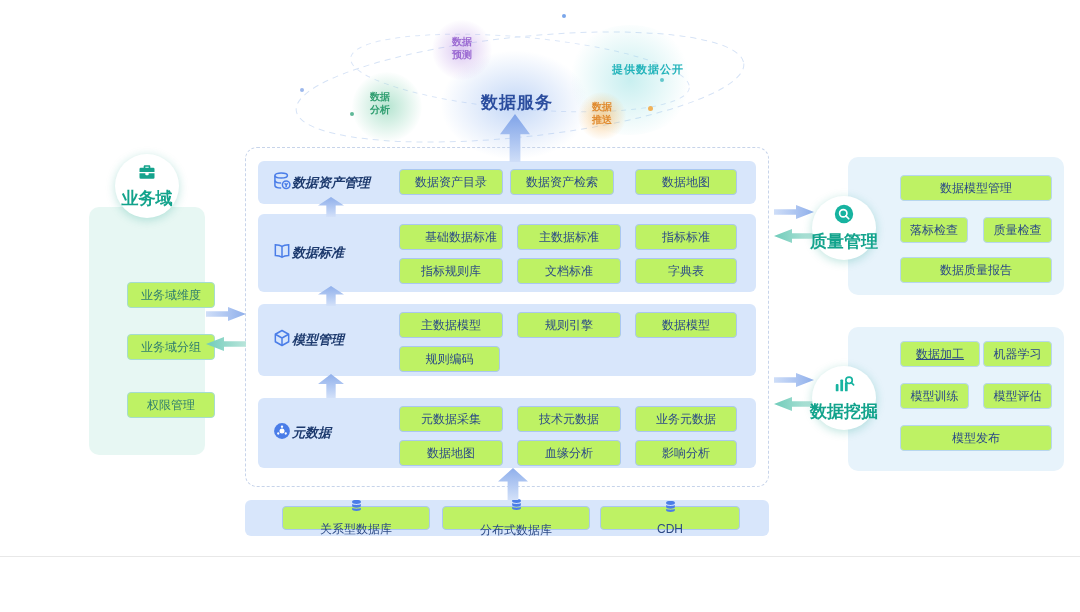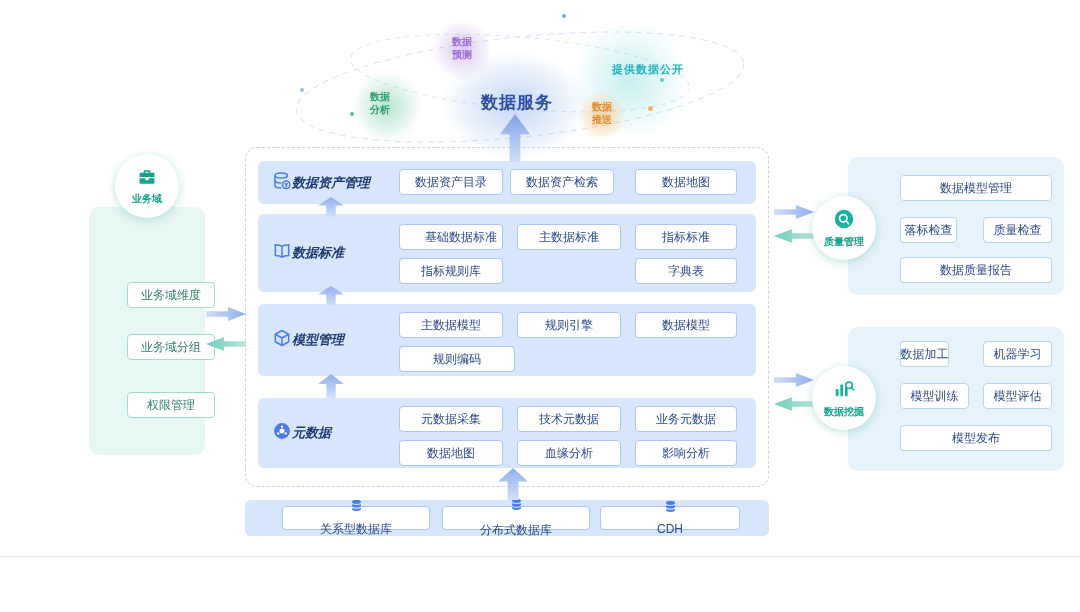--- a/index.html
+++ b/index.html
@@ -13,33 +13,33 @@
   .cloud-title { position:absolute; font-size:17px; font-weight:bold; color:#2b4d9e; letter-spacing:1px; text-align:center; }
   .bubble { position:absolute; font-weight:bold; text-align:center; line-height:1.3; word-break:break-all; }
   .dot { position:absolute; border-radius:50%; }
 
   
   .dashed-box { position:absolute; border:1px dashed #c7d4ea; border-radius:12px; }
   .layer { position:absolute; background:#d8e6fb; border-radius:6px; }
   .layer-head { position:absolute; left:14px; top:0; bottom:0; display:flex; align-items:center; gap:0;font-style:italic; }
   .layer-title { font-size:13px; font-weight:bold; color:#1d3a6e; white-space:nowrap; }
   .chip { position:absolute; display:flex; align-items:center; justify-content:center; gap:6px;
-          background:#ffffff; border:1px solid #aac7f0; border-radius:4px; font-size:12px; color:#2c4a87; height:26px; white-space:nowrap; }
+          background:#bef264; border:1px solid #aac7f0; border-radius:4px; font-size:12px; color:#2c4a87; height:26px; white-space:nowrap; }
   .chip-teal { border-color:#a5dcd0; color:#2f7d6f;margin-left:24px; }
   .chip-lb { border-color:#b7d6ee; }
   .src-chip { height:24px;flex-direction:column; }
 
   
   .side-panel { position:absolute; border-radius:10px; }
   .panel-teal { background:#e7f7f3; }
   .panel-lb { background:#e7f3fb; }
   .circle-badge { position:absolute; width:64px; height:64px; border-radius:50%; background:#fff;
                   box-shadow:0 2px 10px rgba(23,162,141,0.28); display:flex; flex-direction:column;
                   align-items:center; justify-content:center; gap:1px; z-index:3; }
-  .circle-badge .t { font-size:10px; font-weight:bold; color:#12a38c; white-space:nowrap; }
+  .circle-badge .t { font-size:17px; font-weight:bold; color:#12a38c; white-space:nowrap; }
 
   
   .arrow-up { position:absolute; background:linear-gradient(to top,#d3e1f9,#8fafeb);
               clip-path:polygon(50% 0,100% 42%,68% 42%,68% 100%,32% 100%,32% 42%,0 42%); z-index:2; }
   .arrow-right { position:absolute; clip-path:polygon(0 30%,55% 30%,55% 0,100% 50%,55% 100%,55% 70%,0 70%);
                  background:linear-gradient(to right,#cfdef8,#8fafeb); z-index:2; }
   .arrow-left { position:absolute; clip-path:polygon(100% 30%,45% 30%,45% 0,0 50%,45% 100%,45% 70%,100% 70%);
                 background:linear-gradient(to left,#cfdef8,#8fafeb); z-index:2; }
   .arr-teal-l { background:linear-gradient(to left,#b9e5db,#6fccba); }
 
@@ -106,39 +106,40 @@
               <path d="M12 6.5v13"></path>
             </g>
           </svg>
       </span>
       <span class="layer-title">数据标准</span>
     </div>
     <div class="chip" style="left:141px;top:10px;width:104px;padding-left:20px;">基础数据标准</div>
     <div class="chip" style="left:259px;top:10px;width:104px;">主数据标准</div>
     <div class="chip" style="left:377px;top:10px;width:102px;">指标标准</div>
     <div class="chip" style="left:141px;top:44px;width:104px;">指标规则库</div>
+    <div class="chip" style="left:259px;top:44px;width:104px;">文档标准</div>
     <div class="chip" style="left:377px;top:44px;width:102px;">字典表</div>
   </div>
 
   <div class="layer" style="left:258px;top:304px;width:498px;height:72px;">
     <div class="layer-head">
       <span>
         <svg viewBox="0 0 24 24" width="20" height="20">
             <g fill="none" stroke="#4a7de8" stroke-width="1.8" stroke-linejoin="round">
               <path d="M12 3l8 4.5v9L12 21l-8-4.5v-9z"></path>
               <path d="M4 7.5l8 4.5 8-4.5M12 12v9"></path>
             </g>
           </svg>
       </span>
       <span class="layer-title">模型管理</span>
     </div>
     <div class="chip" style="left:141px;top:8px;width:104px;">主数据模型</div>
     <div class="chip" style="left:259px;top:8px;width:104px;">规则引擎</div>
     <div class="chip" style="left:377px;top:8px;width:102px;">数据模型</div>
-    <div class="chip" style="left:141px;top:42px;width:116px;">规则编码</div>
+    <div class="chip" style="left:141px;top:42px;width:101px;">规则编码</div>
   </div>
 
   <div class="layer" style="left:258px;top:398px;width:498px;height:70px;">
     <div class="layer-head">
       <span>
         <svg viewBox="0 0 24 24" width="20" height="20">
             <circle cx="12" cy="12" r="9.5" fill="#4a7de8"></circle>
             <circle cx="12" cy="12" r="3" fill="#fff"></circle>
             <circle cx="12" cy="6.8" r="1.4" fill="#fff"></circle>
             <circle cx="7.5" cy="15" r="1.4" fill="#fff"></circle>
@@ -214,21 +215,21 @@
     <span>
       <svg viewBox="0 0 24 24" width="22" height="22">
           <circle cx="12" cy="12" r="10" fill="#17b3a0"></circle>
           <circle cx="11.2" cy="11.2" r="4" fill="none" stroke="#fff" stroke-width="1.8"></circle>
           <path d="M14 14l3.2 3.2" stroke="#fff" stroke-width="1.8" stroke-linecap="round"></path>
         </svg>
     </span>
     <span class="t">质量管理</span>
   </div>
   <div class="chip chip-lb" style="left:900px;top:175px;width:152px;">数据模型管理</div>
-  <div class="chip chip-lb" style="left:900px;top:217px;width:57px;">落标检查</div>
+  <div class="chip chip-lb" style="left:900px;top:217px;width:68px;">落标检查</div>
   <div class="chip chip-lb" style="left:983px;top:217px;width:69px;">质量检查</div>
   <div class="chip chip-lb" style="left:900px;top:257px;width:152px;">数据质量报告</div>
   <div class="arrow-right" style="left:774px;top:205px;width:40px;height:14px;"></div>
   <div class="arrow-left arr-teal-l" style="left:774px;top:229px;width:40px;height:14px;"></div>
 
   <div class="side-panel panel-lb" style="left:848px;top:327px;width:216px;height:144px;"></div>
   <div class="circle-badge" style="left:812px;top:366px;">
     <span>
       <svg viewBox="0 0 24 24" width="22" height="22">
           <g fill="#17b3a0">
@@ -237,21 +238,21 @@
             <rect x="13" y="10" width="3" height="10" rx="1"></rect>
           </g>
           <g fill="none" stroke="#17b3a0" stroke-width="1.8">
             <circle cx="17.5" cy="8" r="3.5"></circle>
             <path d="M20 10.5L22.5 13" stroke-linecap="round"></path>
           </g>
         </svg>
     </span>
     <span class="t">数据挖掘</span>
   </div>
-  <div class="chip chip-lb" style="left:900px;top:341px;width:49px;">数据加工</div>
+  <div class="chip chip-lb" style="left:900px;top:341px;width:80px;text-decoration:underline;">数据加工</div>
   <div class="chip chip-lb" style="left:983px;top:341px;width:69px;">机器学习</div>
   <div class="chip chip-lb" style="left:900px;top:383px;width:69px;">模型训练</div>
   <div class="chip chip-lb" style="left:983px;top:383px;width:69px;">模型评估</div>
   <div class="chip chip-lb" style="left:900px;top:425px;width:152px;">模型发布</div>
   <div class="arrow-right" style="left:774px;top:373px;width:40px;height:14px;"></div>
   <div class="arrow-left arr-teal-l" style="left:774px;top:397px;width:40px;height:14px;"></div>
 
   <div class="divider" style="top:556px;"></div>
 
 </div>

